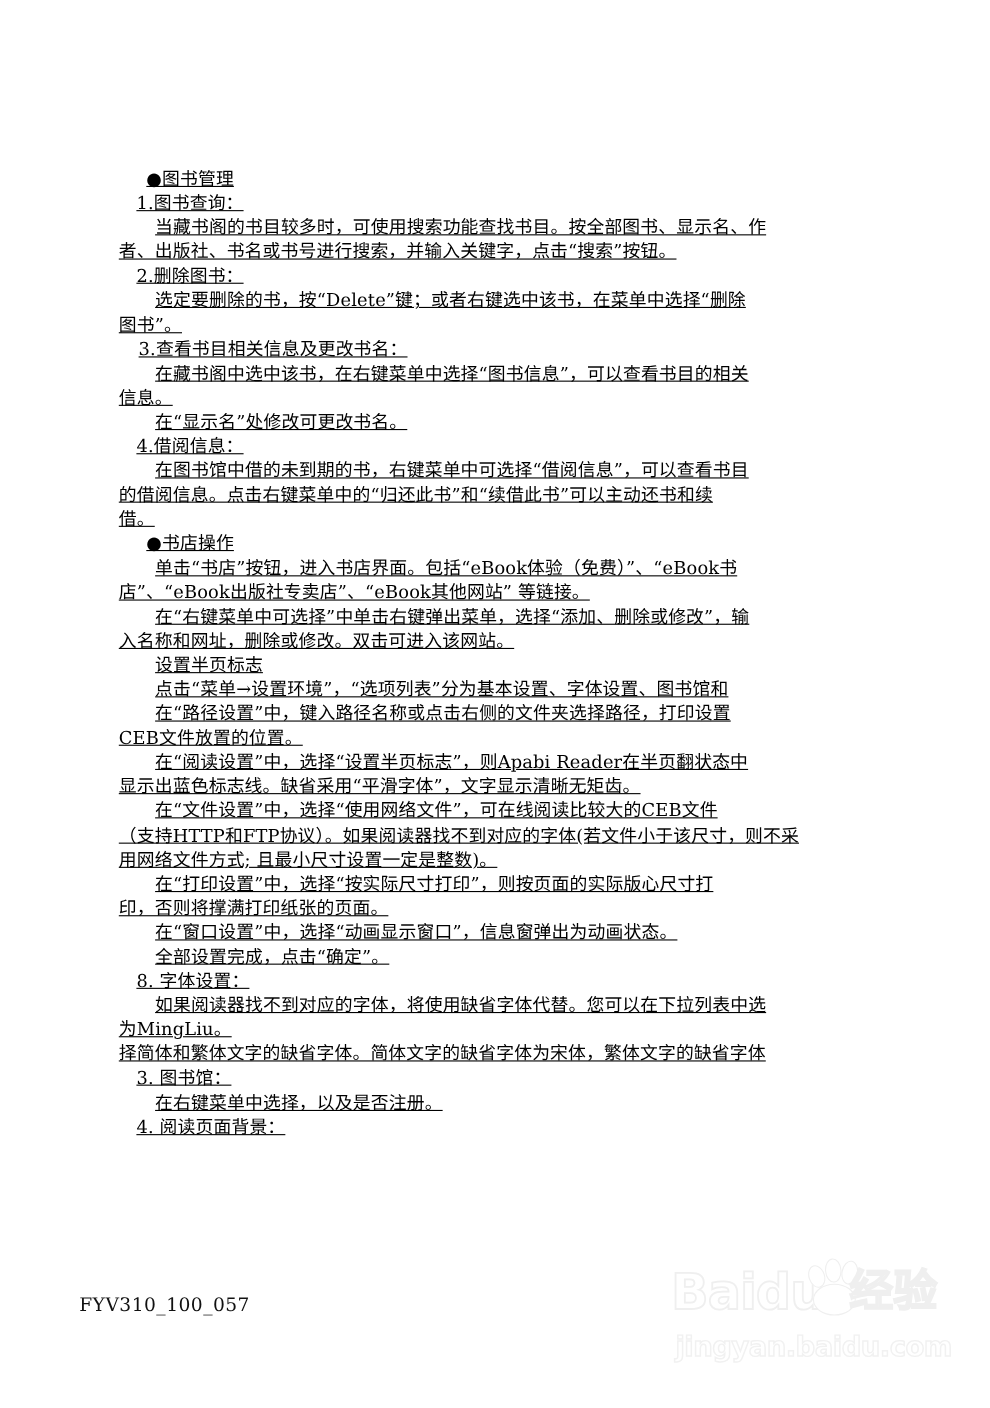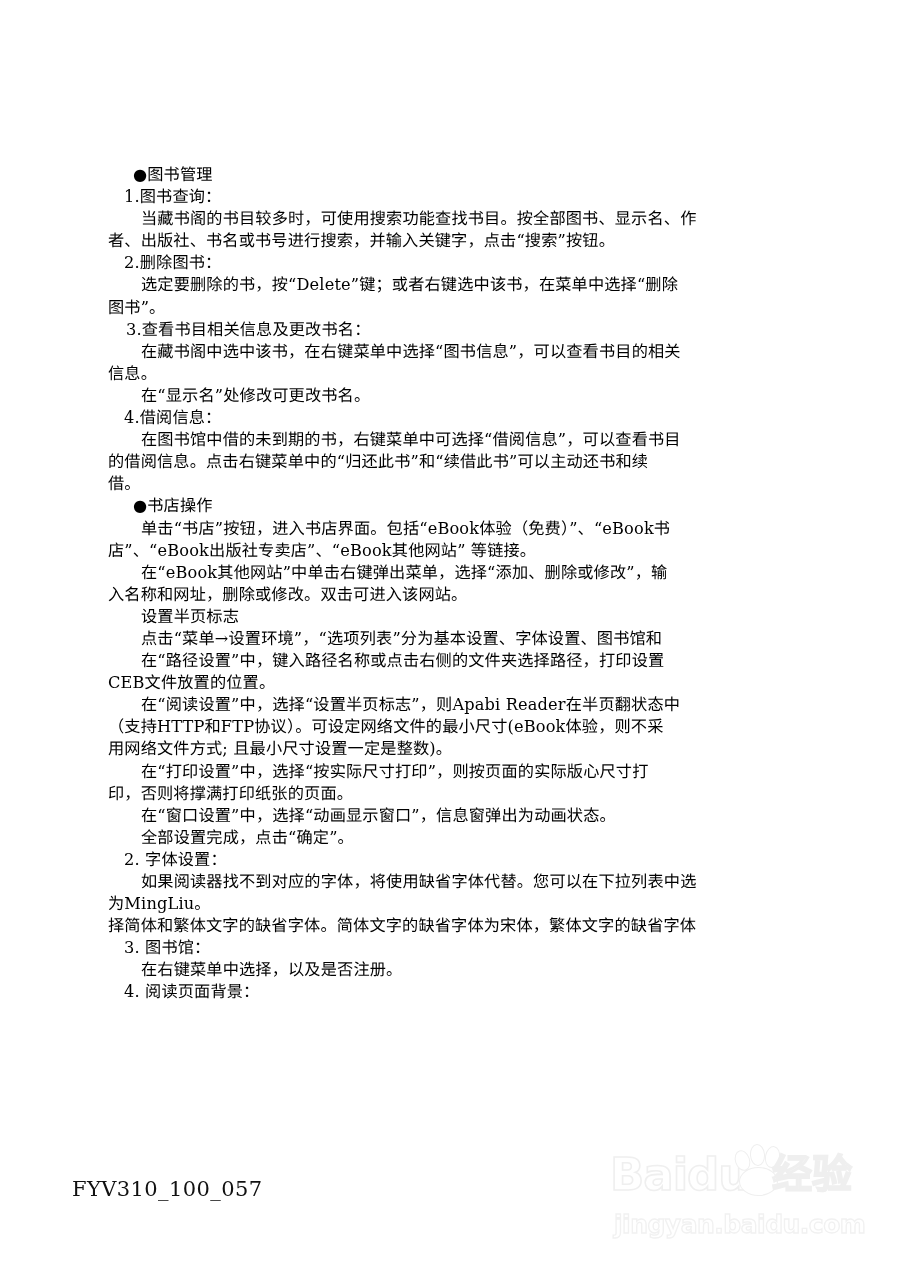--- a/index.html
+++ b/index.html
@@ -23,22 +23,23 @@
     position: absolute;
     left: 0;
     top: 0;
     width: 900px;
     height: 1280px;
   }
 
   .textblock {
     position: absolute;
     left: 108px;
-    top: 164px;
+    top: 152px;
     width: 686px;
+    text-decoration: underline;
   }
 
   .ln {
     font-size: 16.2px;
     line-height: 22.1px;
     letter-spacing: 0.15px;
     white-space: pre-wrap;
     word-break: break-all;
     text-align: left;
     margin: 0;
@@ -50,21 +51,21 @@
   .i2  { text-indent: 33px; }   
   .i-bullet { text-indent: 25px; }
   .i-sub { text-indent: 18px; }
 
   
   .footer-id {
     position: absolute;
     left: 72px;
     top: 1177px;
     font-family: "DejaVu Serif", "Liberation Serif", serif;
-    font-size: 21px;
+    font-size: 17px;
     letter-spacing: 0.4px;
     color: #111111;
     white-space: nowrap;
   }
 
   
   .watermark {
     position: absolute;
     left: 604px;
     top: 1140px;
@@ -151,34 +152,36 @@
       <div class="ln i2">在藏书阁中选中该书，在右键菜单中选择“图书信息”，可以查看书目的相关</div>
       <div class="ln i0">信息。</div>
       <div class="ln i2">在“显示名”处修改可更改书名。</div>
       <div class="ln i1">4.借阅信息：</div>
       <div class="ln i2">在图书馆中借的未到期的书，右键菜单中可选择“借阅信息”，可以查看书目</div>
       <div class="ln i0">的借阅信息。点击右键菜单中的“归还此书”和“续借此书”可以主动还书和续</div>
       <div class="ln i0">借。</div>
       <div class="ln i-bullet">●书店操作</div>
       <div class="ln i2">单击“书店”按钮，进入书店界面。包括“eBook体验（免费）”、“eBook书</div>
       <div class="ln i0">店”、“eBook出版社专卖店”、“eBook其他网站” 等链接。</div>
-      <div class="ln i2">在“eBook其他网站”中单击右键弹出菜单，选择“添加、删除或修改”，输</div>
+      <div class="ln i2">在“右键菜单中可选择”中单击右键弹出菜单，选择“添加、删除或修改”，输</div>
       <div class="ln i0">入名称和网址，删除或修改。双击可进入该网站。</div>
       <div class="ln i2">设置半页标志</div>
       <div class="ln i2">点击“菜单→设置环境”，“选项列表”分为基本设置、字体设置、图书馆和</div>
       <div class="ln i2">在“路径设置”中，键入路径名称或点击右侧的文件夹选择路径，打印设置</div>
       <div class="ln i0">CEB文件放置的位置。</div>
       <div class="ln i2">在“阅读设置”中，选择“设置半页标志”，则Apabi Reader在半页翻状态中</div>
-      <div class="ln i0">（支持HTTP和FTP协议）。可设定网络文件的最小尺寸(eBook体验，则不采</div>
+      <div class="ln i0">显示出蓝色标志线。缺省采用“平滑字体”，文字显示清晰无矩齿。</div>
+      <div class="ln i2">在“文件设置”中，选择“使用网络文件”，可在线阅读比较大的CEB文件</div>
+      <div class="ln i0">（支持HTTP和FTP协议）。如果阅读器找不到对应的字体(若文件小于该尺寸，则不采</div>
       <div class="ln i0">用网络文件方式; 且最小尺寸设置一定是整数)。</div>
       <div class="ln i2">在“打印设置”中，选择“按实际尺寸打印”，则按页面的实际版心尺寸打</div>
       <div class="ln i0">印，否则将撑满打印纸张的页面。</div>
       <div class="ln i2">在“窗口设置”中，选择“动画显示窗口”，信息窗弹出为动画状态。</div>
       <div class="ln i2">全部设置完成，点击“确定”。</div>
-      <div class="ln i1">2. 字体设置：</div>
+      <div class="ln i1">8. 字体设置：</div>
       <div class="ln i2">如果阅读器找不到对应的字体，将使用缺省字体代替。您可以在下拉列表中选</div>
       <div class="ln i0">为MingLiu。</div>
       <div class="ln i0">择简体和繁体文字的缺省字体。简体文字的缺省字体为宋体，繁体文字的缺省字体</div>
       <div class="ln i1">3. 图书馆：</div>
       <div class="ln i2">在右键菜单中选择，以及是否注册。</div>
       <div class="ln i1">4. 阅读页面背景：</div>
     </div>
 
   <div class="footer-id">FYV310_100_057</div>
 

